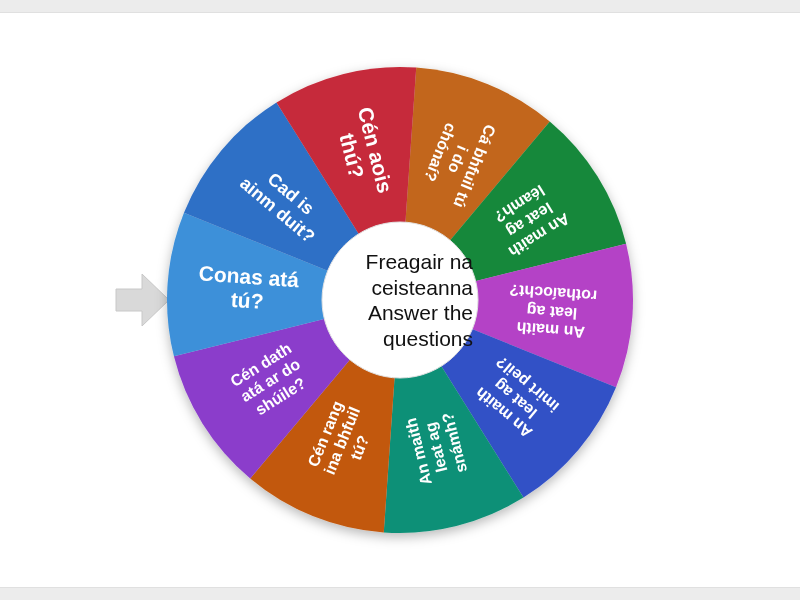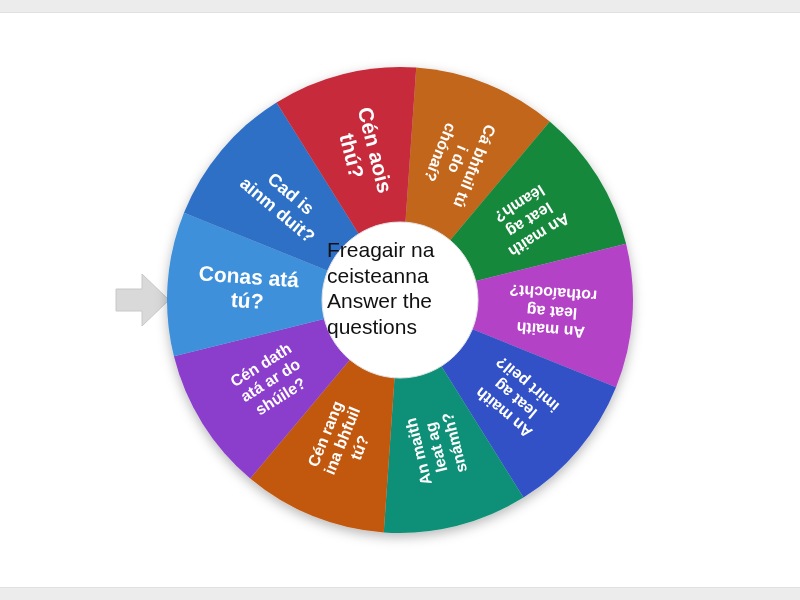--- a/index.html
+++ b/index.html
@@ -45,24 +45,24 @@
     font-weight: 700;
     text-align: center;
     line-height: 1.15;
     transform-origin: 50% 50%;
     pointer-events: none;
     user-select: none;
   }
   .center-label {
     position: absolute;
     left: 400px;
-    top: 288px;
+    top: 300px;
     width: 146px;
     transform: translate(-50%, -50%);
-    text-align: left;
+    text-align: right;
     color: #111111;
     font-size: 21px;
     line-height: 1.22;
     pointer-events: none;
     user-select: none;
   }
 </style>
 </head>
 <body>
 

